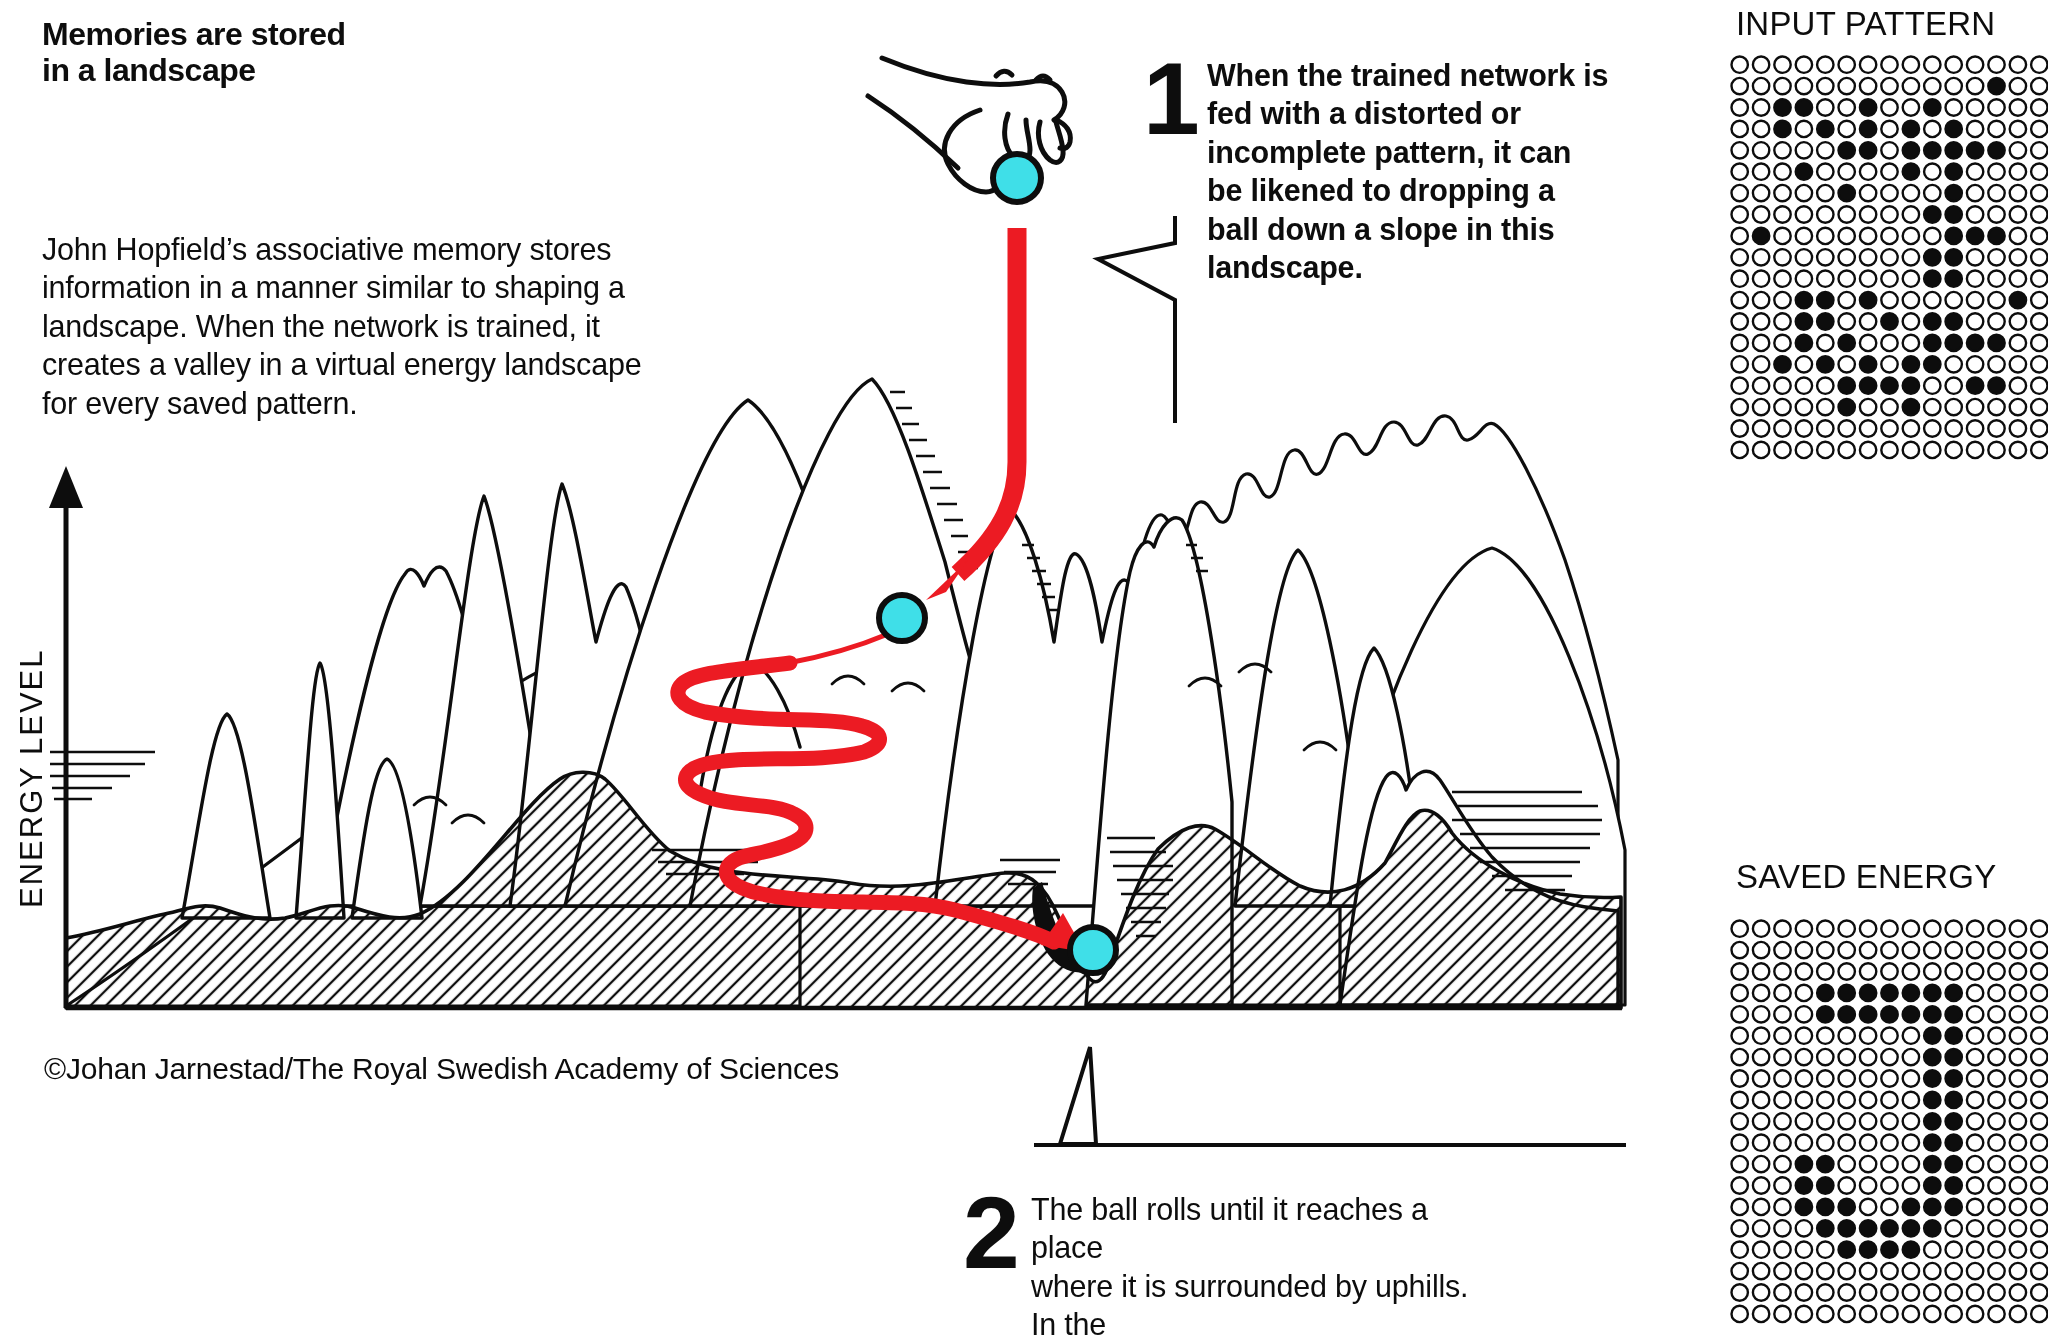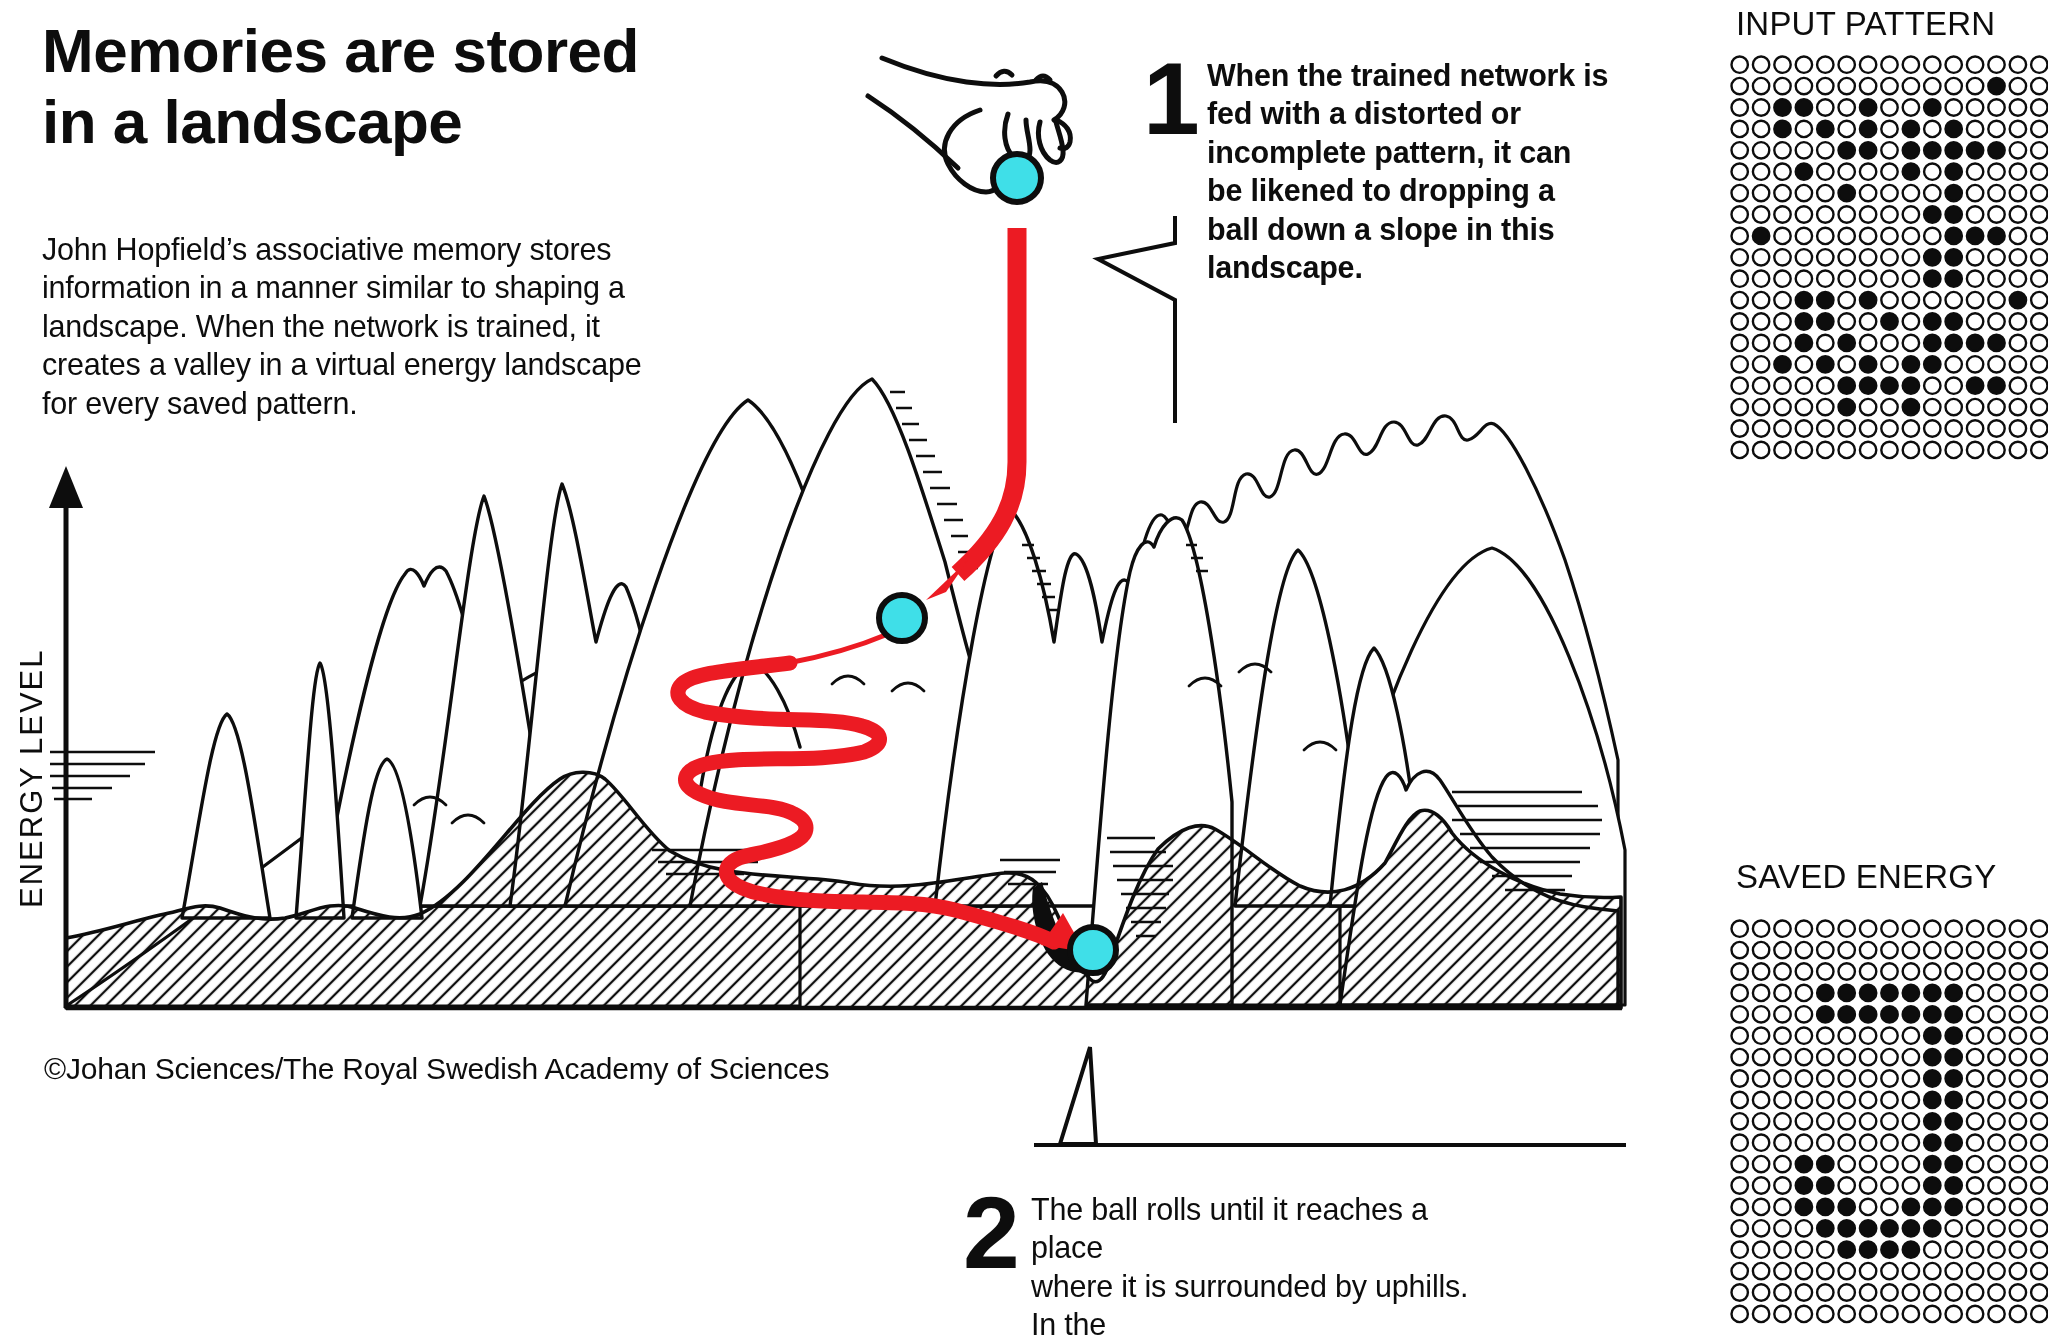--- a/index.html
+++ b/index.html
@@ -1,20 +1,20 @@
 <!DOCTYPE html>
 <html><head>
 <meta charset="utf-8">
 <style>
   html,body{margin:0;padding:0;background:#fff;}
   body{width:2048px;height:1343px;position:relative;overflow:hidden;
        font-family:"Liberation Sans",sans-serif;color:#0d0d0d;}
   .abs{position:absolute;}
   .pre{white-space:pre-line;}
-  .title{left:42px;top:16px;width:760px;font-size:62px;font-weight:bold;
+  .title{left:42px;top:16px;width:760px;font-size:32px;font-weight:bold;
          line-height:1.14;letter-spacing:-0.5px;}
   .intro{left:42px;top:190px;width:740px;font-size:30.5px;line-height:1.26;letter-spacing:-0.2px;margin-top:40px;}
   .step-num{font-size:102px;font-weight:bold;line-height:1;}
   .num1{left:1143px;top:48px;}
   .num2{left:963px;top:1182px;}
   .step-text{font-size:30.5px;line-height:1.26;letter-spacing:-0.2px;}
   .step1{left:1207px;top:56px;width:470px;font-weight:bold;}
   .step2{left:1031px;top:1190px;width:440px;}
   .copyright{left:44px;top:1052px;font-size:30px;letter-spacing:-0.2px;}
   .pattern-label{font-size:33px;letter-spacing:0.2px;margin-left:8px;}
@@ -163,21 +163,21 @@
 ball down a slope in this
 landscape.</div>
 
 <div class="abs step-num num2">2</div>
 <div class="abs step-text step2 pre">The ball rolls until it reaches a place
 where it is surrounded by uphills. In the
 same way, the network makes its way
 towards lower energy and finds the
 closest saved pattern.</div>
 
-<div class="abs copyright">©Johan Sciences/The Royal Swedish Academy of Sciences</div>
+<div class="abs copyright">©Johan Jarnestad/The Royal Swedish Academy of Sciences</div>
 
 <div class="abs pattern-label lbl-input">INPUT PATTERN</div>
 <svg class="grid grid-input" viewBox="0 0 321 407">
     <circle cx="10.7" cy="10.7" r="8.2" fill="#fff" stroke="#0d0d0d" stroke-width="2.4"></circle>
     <circle cx="32.1" cy="10.7" r="8.2" fill="#fff" stroke="#0d0d0d" stroke-width="2.4"></circle>
     <circle cx="53.5" cy="10.7" r="8.2" fill="#fff" stroke="#0d0d0d" stroke-width="2.4"></circle>
     <circle cx="74.9" cy="10.7" r="8.2" fill="#fff" stroke="#0d0d0d" stroke-width="2.4"></circle>
     <circle cx="96.3" cy="10.7" r="8.2" fill="#fff" stroke="#0d0d0d" stroke-width="2.4"></circle>
     <circle cx="117.7" cy="10.7" r="8.2" fill="#fff" stroke="#0d0d0d" stroke-width="2.4"></circle>
     <circle cx="139.1" cy="10.7" r="8.2" fill="#fff" stroke="#0d0d0d" stroke-width="2.4"></circle>

